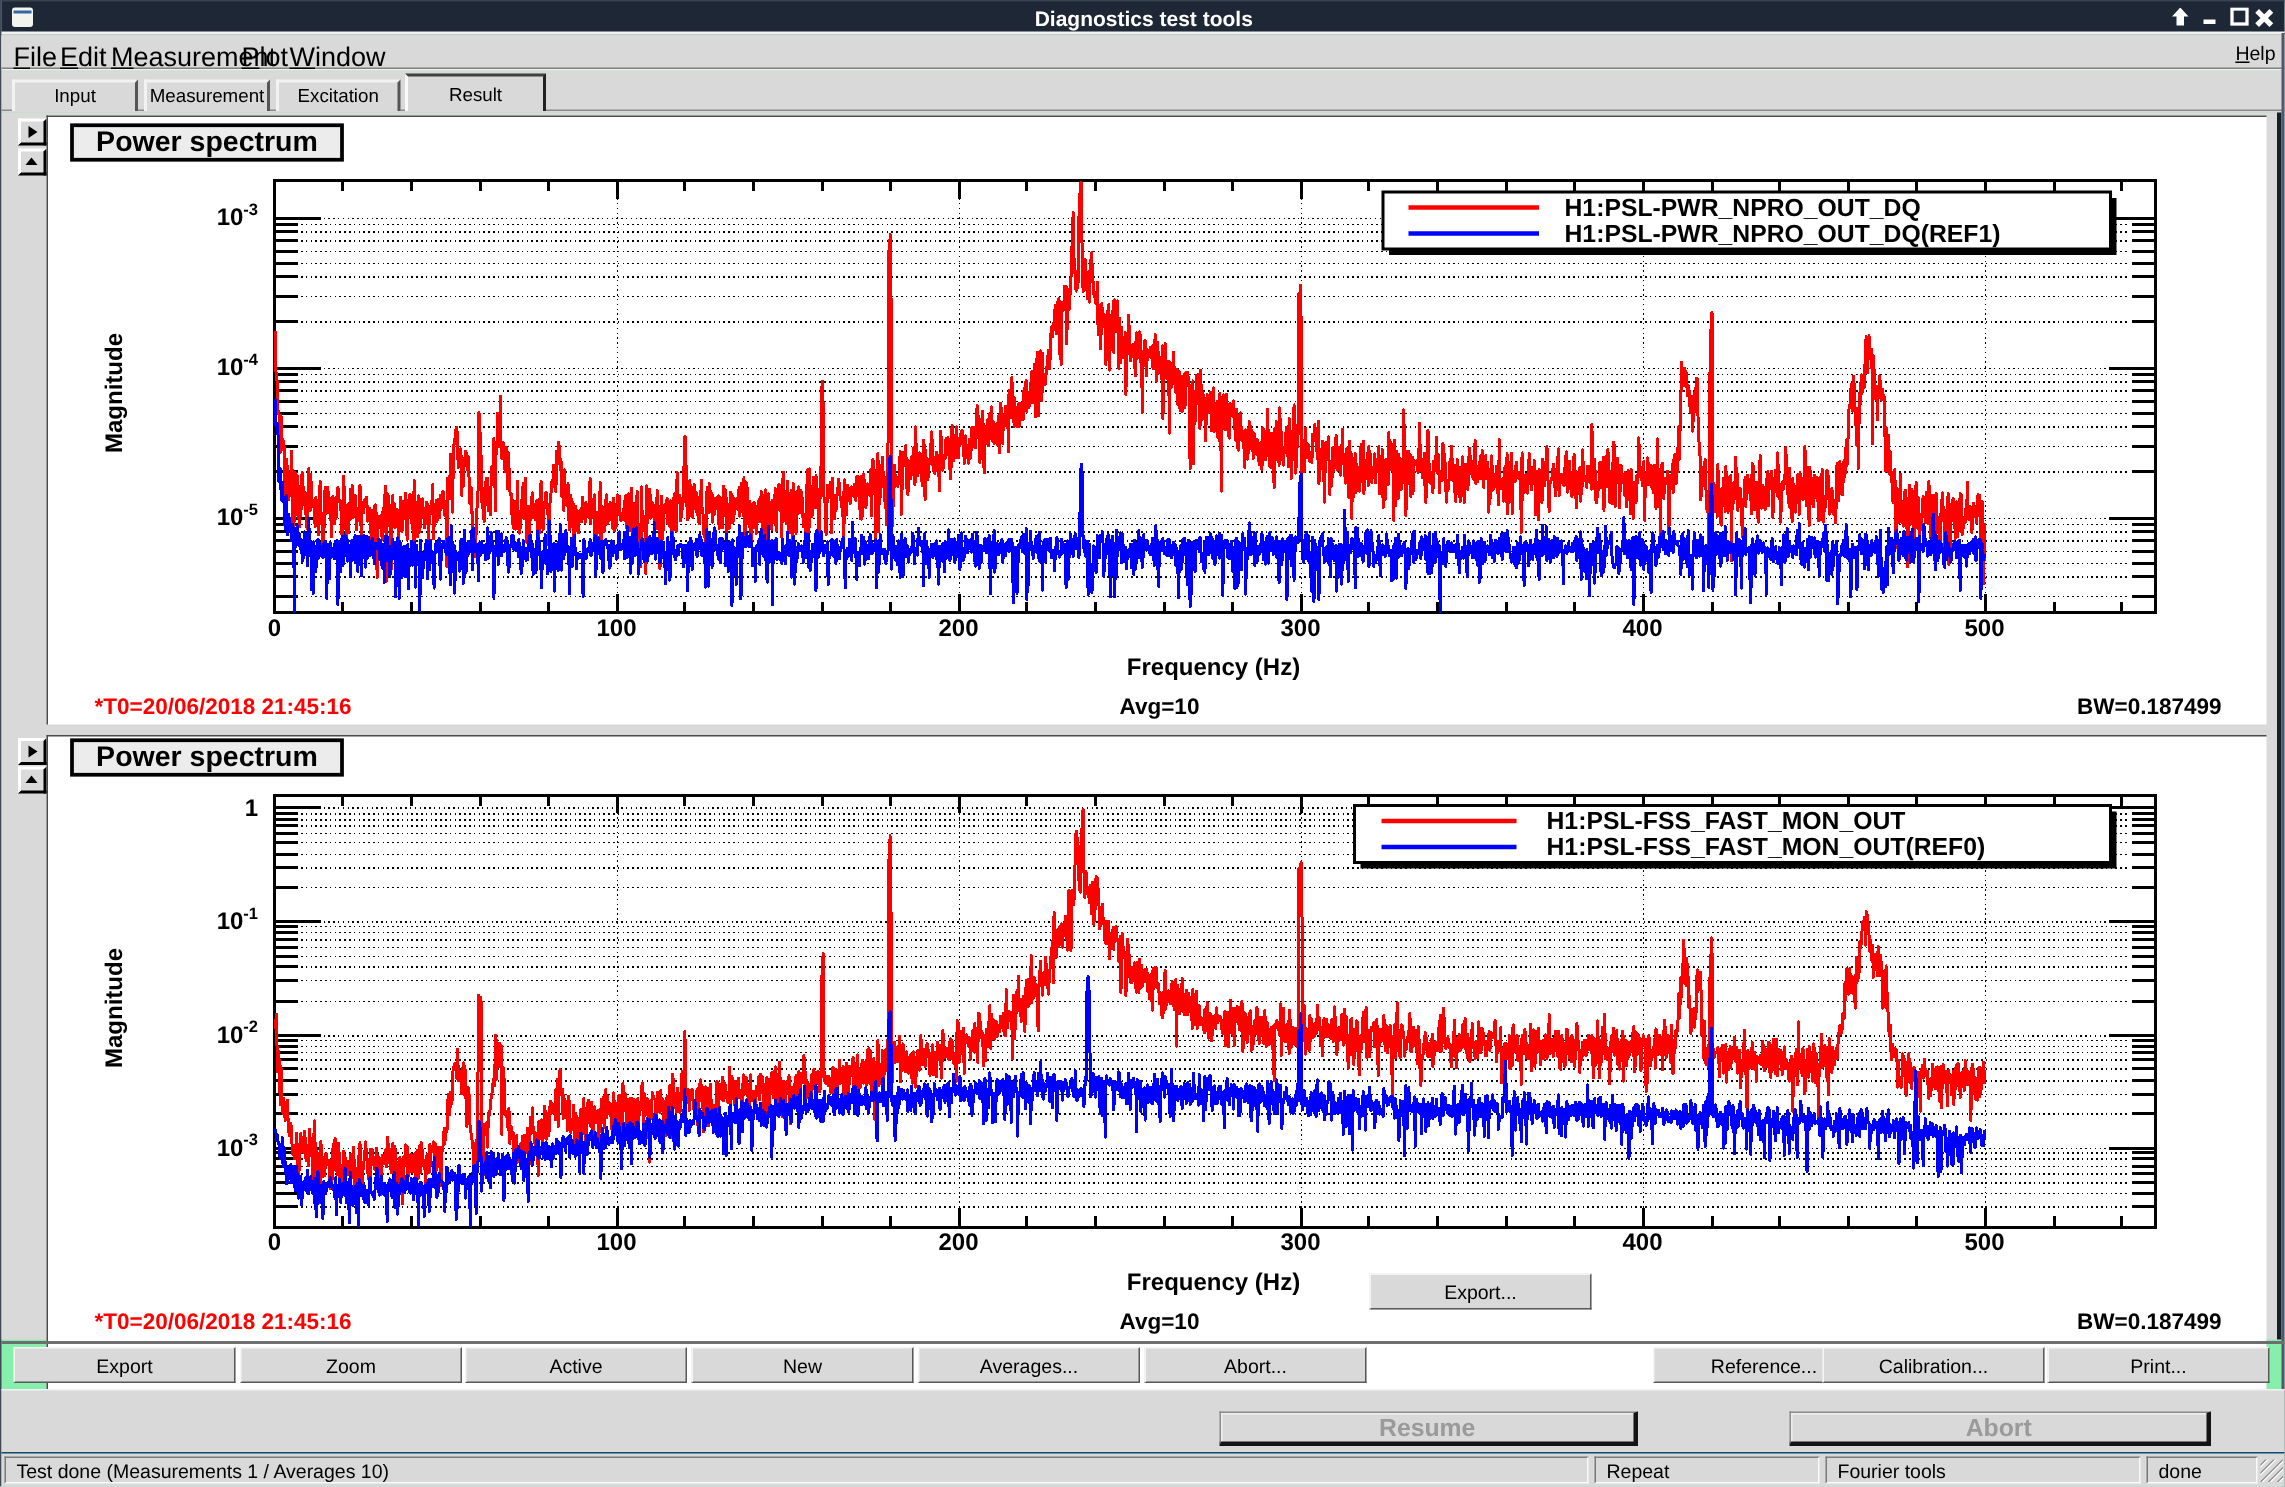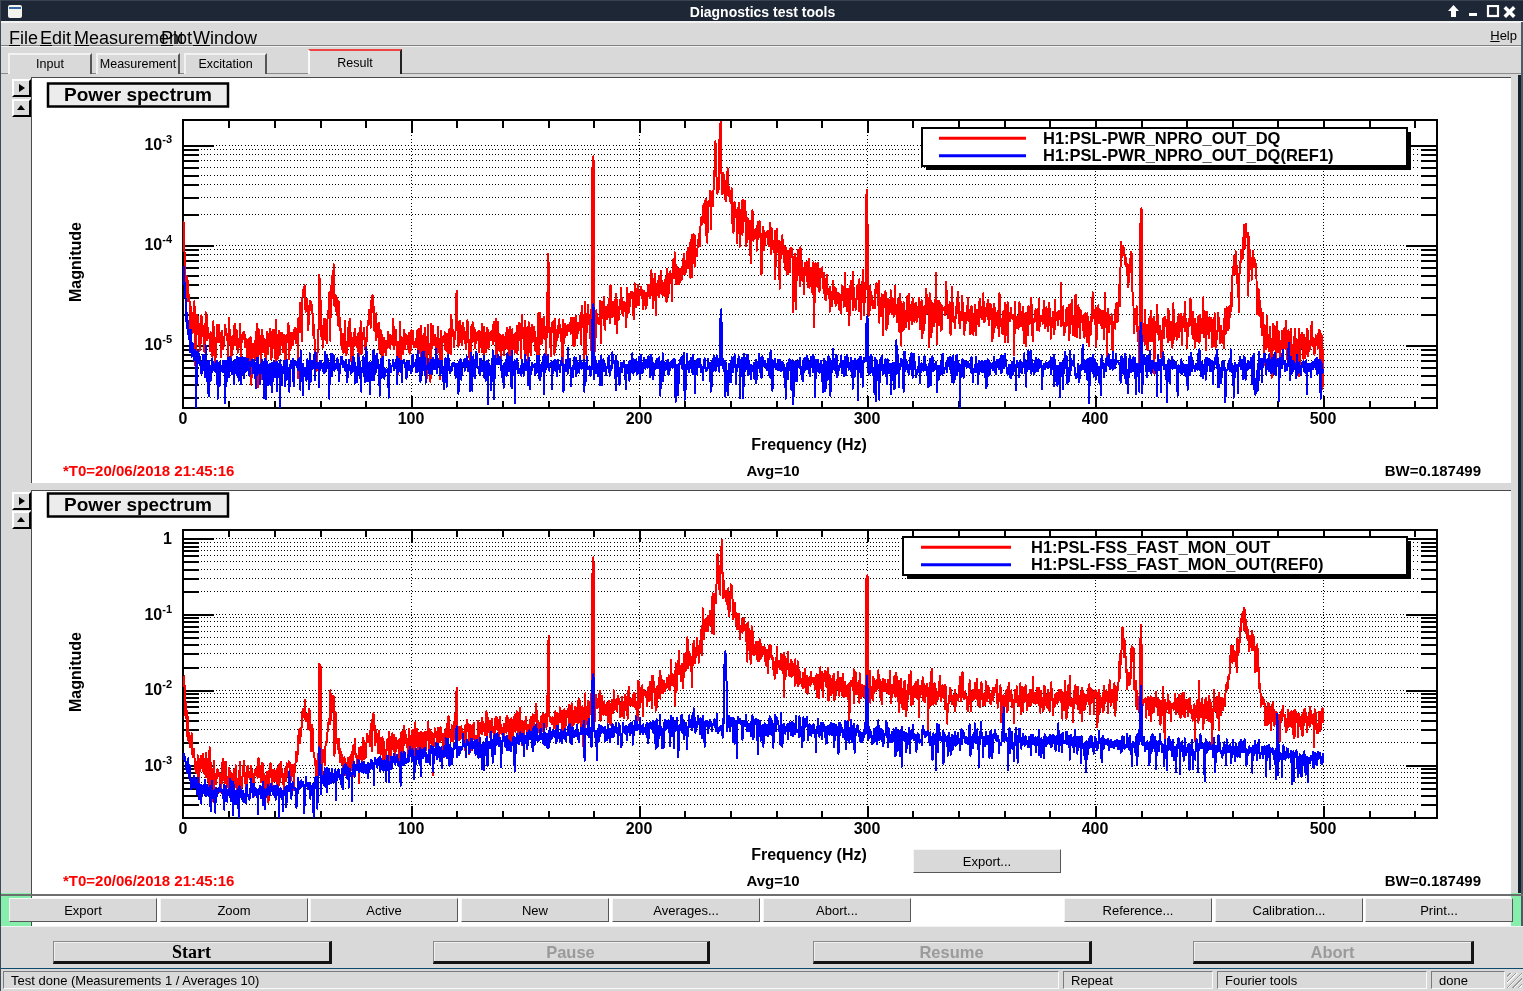--- a/index.html
+++ b/index.html
@@ -15,21 +15,21 @@
 #menubar { position:absolute; left:0; top:23px; width:1523px; height:23px; background:#d9d9d9;
   border-bottom:1px solid #808080; box-shadow:0 1px 0 #f2f2f2; }
 .mi { position:absolute; top:5px; font-size:18px; color:#000; }
 #mhelp { position:absolute; top:5px; right:7px; font-size:13px; }
 #tabrow { position:absolute; left:0; top:47px; width:1523px; height:28px; background:#d9d9d9; }
 #tabrow .line { position:absolute; left:0; top:26px; width:1523px; height:1px; background:#8a8a8a; }
 .tab { position:absolute; top:6px; height:21px; background:#d9d9d9; text-align:center;
   font-size:12.5px; padding-top:2px; border-top:2px solid #f2f2f2; border-left:2px solid #f2f2f2;
   border-right:2px solid #555; }
 .tab.active { top:2px; height:25px; padding-top:5px; border-right:2px solid #222; z-index:3;
-  border-top:2px solid #ef4444; border-left:2px solid #fafafa;margin-left:38px; }
+  border-top:2px solid #404040; border-left:2px solid #fafafa; }
 #content { position:absolute; left:0; top:75px; width:1523px; height:818px; background:#d9d9d9; }
 .canvas { position:absolute; left:30px; width:1480px; background:#fff;
   border-top:1px solid #4a4a4a; border-left:1px solid #4a4a4a; }
 #rsep1 { position:absolute; left:1517px; top:75px; width:3px; height:818px; background:#16202c; }
 #rsep2 { position:absolute; left:1520px; top:22px; width:3px; height:969px; background:#4e5a68; }
 .abtn { position:absolute; width:19px; height:18px; background:#dadada; border:2px solid;
   border-color:#ffffff #000000 #000000 #ffffff; z-index:4; }
 .tri-r { position:absolute; left:5px; top:3px; width:0; height:0;
   border-left:6px solid #000; border-top:4px solid transparent; border-bottom:4px solid transparent; }
 .tri-u { position:absolute; left:3px; top:4px; width:0; height:0;
@@ -466,26 +466,24 @@
   <div id="rsep1"></div>
   <div id="rsep2"></div>
   <div id="botsep"></div>
   <div class="btn" style="left:8px;top:898px;width:148px;height:24px;line-height:23px">Export</div>
     <div class="btn" style="left:159px;top:898px;width:148px;height:24px;line-height:23px">Zoom</div>
     <div class="btn" style="left:309px;top:898px;width:148px;height:24px;line-height:23px">Active</div>
     <div class="btn" style="left:460px;top:898px;width:148px;height:24px;line-height:23px">New</div>
     <div class="btn" style="left:611px;top:898px;width:148px;height:24px;line-height:23px">Averages...</div>
     <div class="btn" style="left:762px;top:898px;width:148px;height:24px;line-height:23px">Abort...</div>
     <div class="btn" style="left:912px;top:849px;width:148px;height:24px;line-height:23px">Export...</div>
-    <div class="btn" style="left:1063px;top:898px;width:148px;height:24px;line-height:23px">Reference...</div>
+    <div class="btn" style="left:1101px;top:898px;width:148px;height:24px;line-height:23px">Reference...</div>
     <div class="btn" style="left:1214px;top:898px;width:148px;height:24px;line-height:23px">Calibration...</div>
     <div class="btn" style="left:1364px;top:898px;width:148px;height:24px;line-height:23px">Print...</div>
   <div id="startrow">
-      <div class="bigbtn" style="left:52px;width:279px">Start</div>
-      <div class="bigbtn dis" style="left:432px;width:277px">Pause</div>
       <div class="bigbtn dis" style="left:812px;width:279px">Resume</div>
       <div class="bigbtn dis" style="left:1192px;width:281px">Abort</div>
     </div>
   <div id="statusbar">
     <div class="sfield" style="left:2px;width:1056px">Test done (Measurements 1 / Averages 10)</div>
     <div class="sfield" style="left:1062px;width:150px">Repeat</div>
     <div class="sfield" style="left:1216px;width:210px">Fourier tools</div>
     <div class="sfield" style="left:1430px;width:74px">done</div>
     <div id="grip"></div>
   </div>

